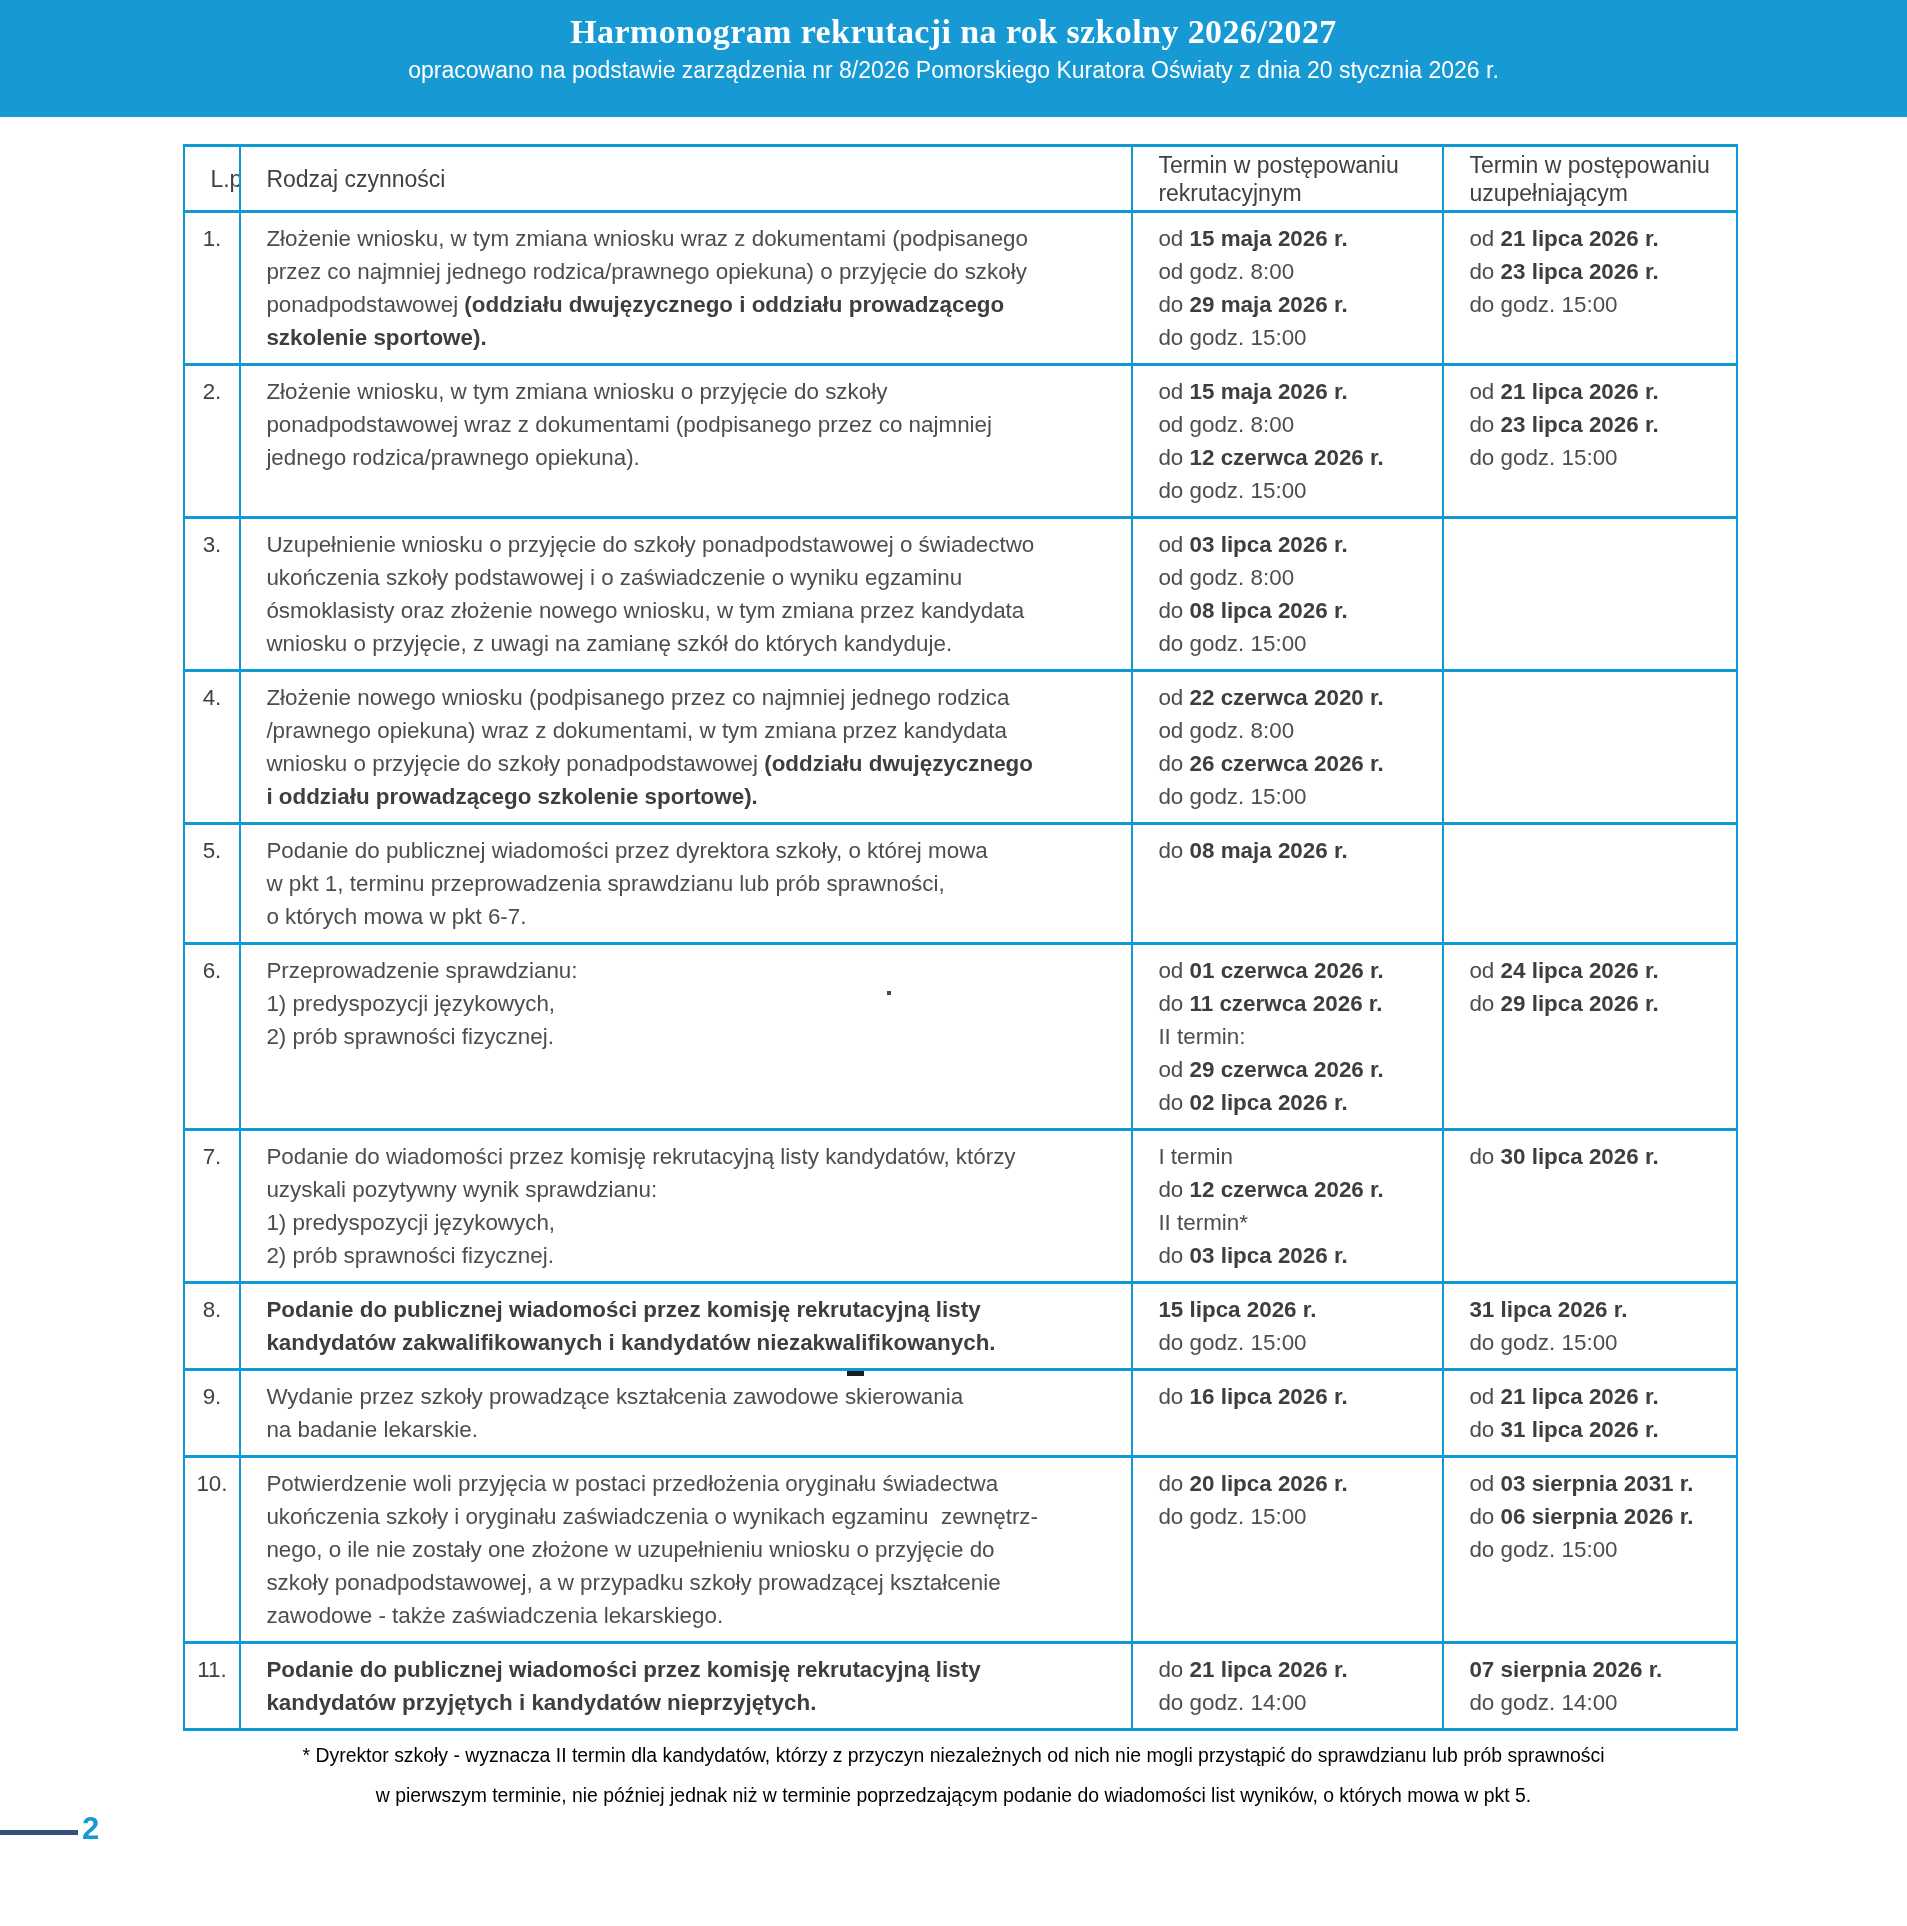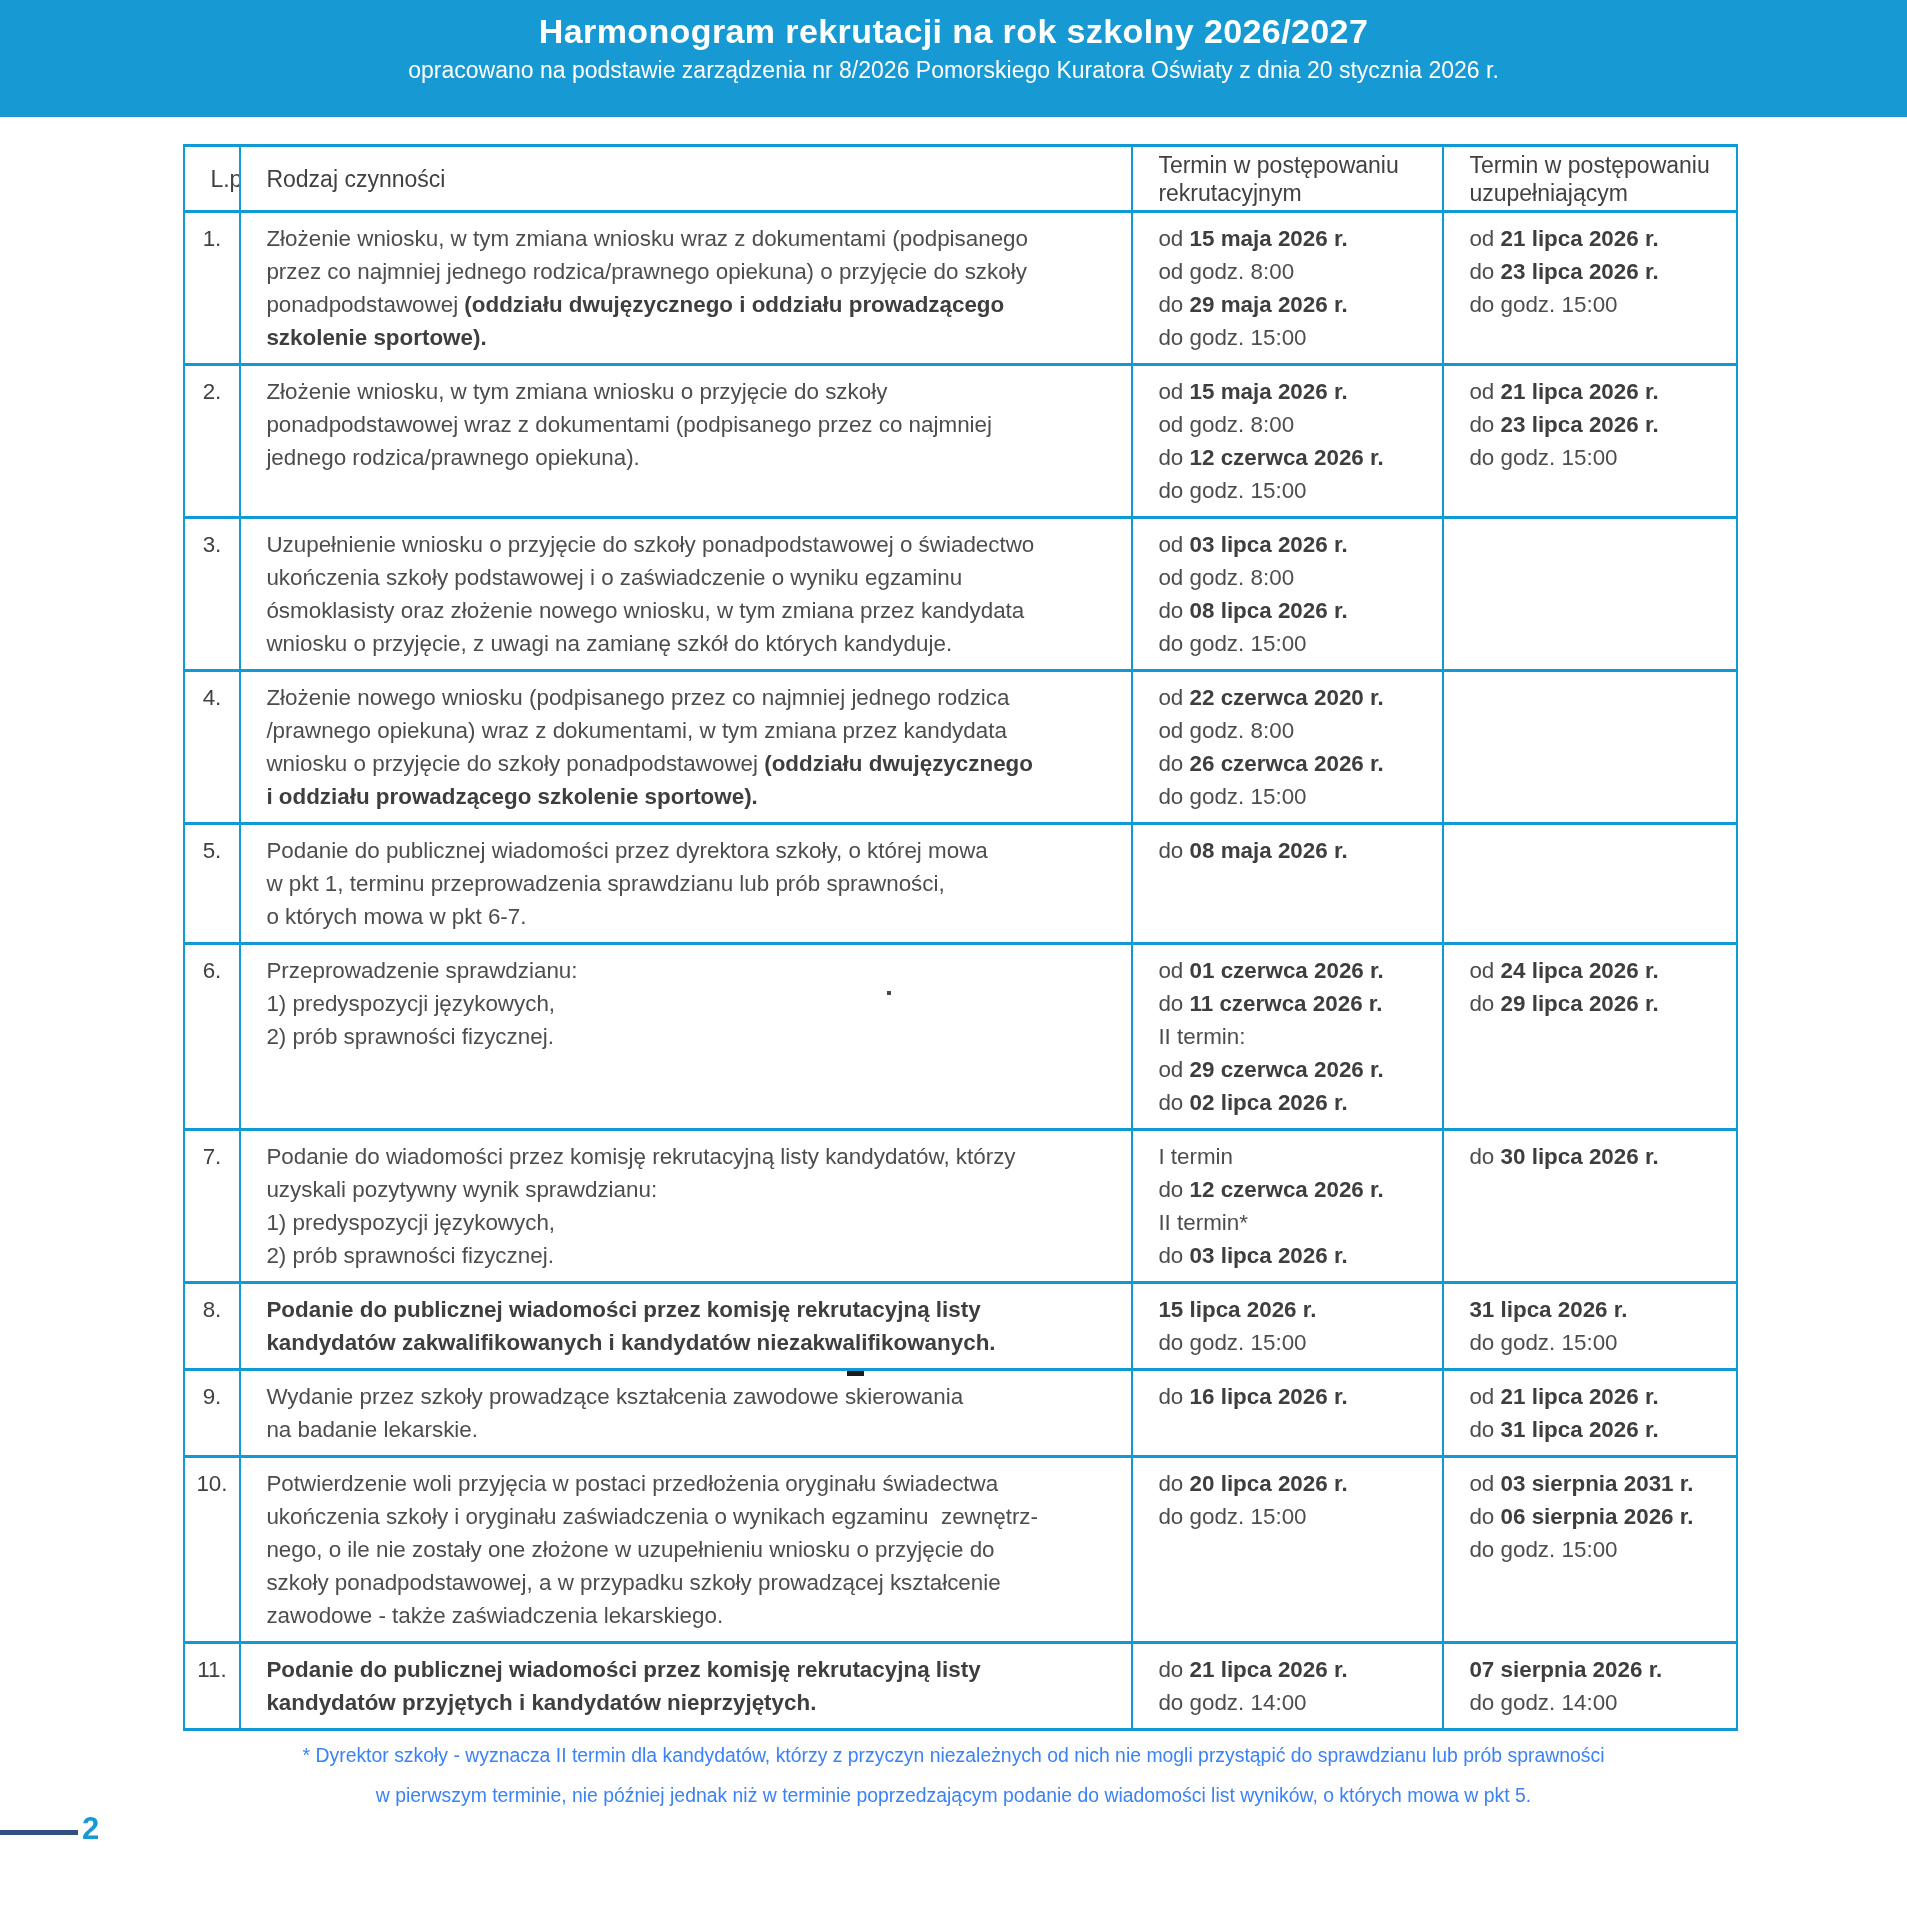--- a/index.html
+++ b/index.html
@@ -20,21 +20,21 @@
     overflow:hidden;
   }
   
   .band{
     position:absolute;top:0;left:0;width:100%;height:117px;
     background:var(--accent,#1799d3);
     color:#ffffff;text-align:center;
     display:flex;flex-direction:column;align-items:center;justify-content:flex-start;
     padding-top:12px;
   }
-  .band .title{font-size:34px;font-weight:bold;line-height:1.15;letter-spacing:0.4px;}
+  .band .title{font-size:34px;font-weight:bold;line-height:1.15;letter-spacing:0.4px;font-family:Liberation Serif, serif;}
   .band .subtitle{font-size:23px;font-weight:normal;line-height:1.0;margin-top:7.5px;}
   
   .table-wrap{position:absolute;left:183px;top:144px;width:1552px;}
   table.sched{
     border-collapse:collapse;table-layout:fixed;width:1552px;
     color:var(--text,#4d4d4f);
   }
   table.sched th, table.sched td{
     border:2.2px solid var(--border,#0f9ad6);
     border-top-width:3.7px;border-bottom-width:3.7px;
@@ -51,21 +51,21 @@
   th.col-lp{text-align:center;padding:3px 1.5px;}
   td.no{
     text-align:center;padding:9px 3px;color:#414042;font-size:22.4px;
   }
   td.activity{padding:9px 7.5px 9px 25.4px;}
   td.term{padding:9px 6px 9px 25.4px;}
   .b{font-weight:bold;color:var(--text-bold,#3e3e40);}
   
   .footnote{
     position:absolute;left:0;width:1907px;text-align:center;
-    font-size:19.4px;color:#3b82f6;line-height:1.25;
+    font-size:19.4px;color:#000000;line-height:1.25;
   }
   .fn-1a{top:1743px;}
   .fn-1b{top:1783px;}
   .fn-2{top:1833px;}
   
   .page-num-line{
     position:absolute;left:0;top:1830px;width:78px;height:5.2px;
     background:var(--navy,#33517e);
   }
   .page-num{

